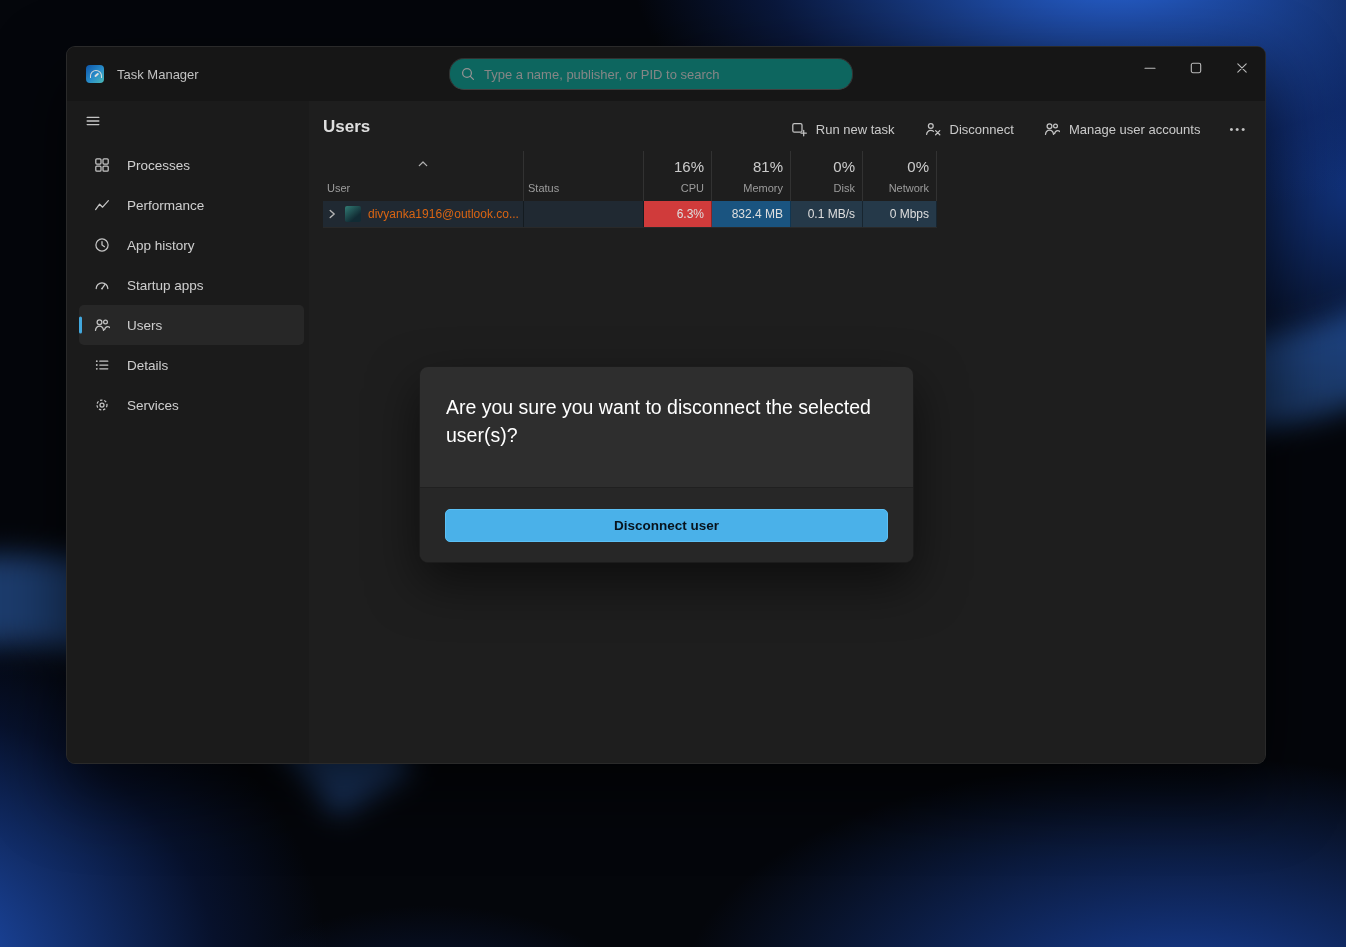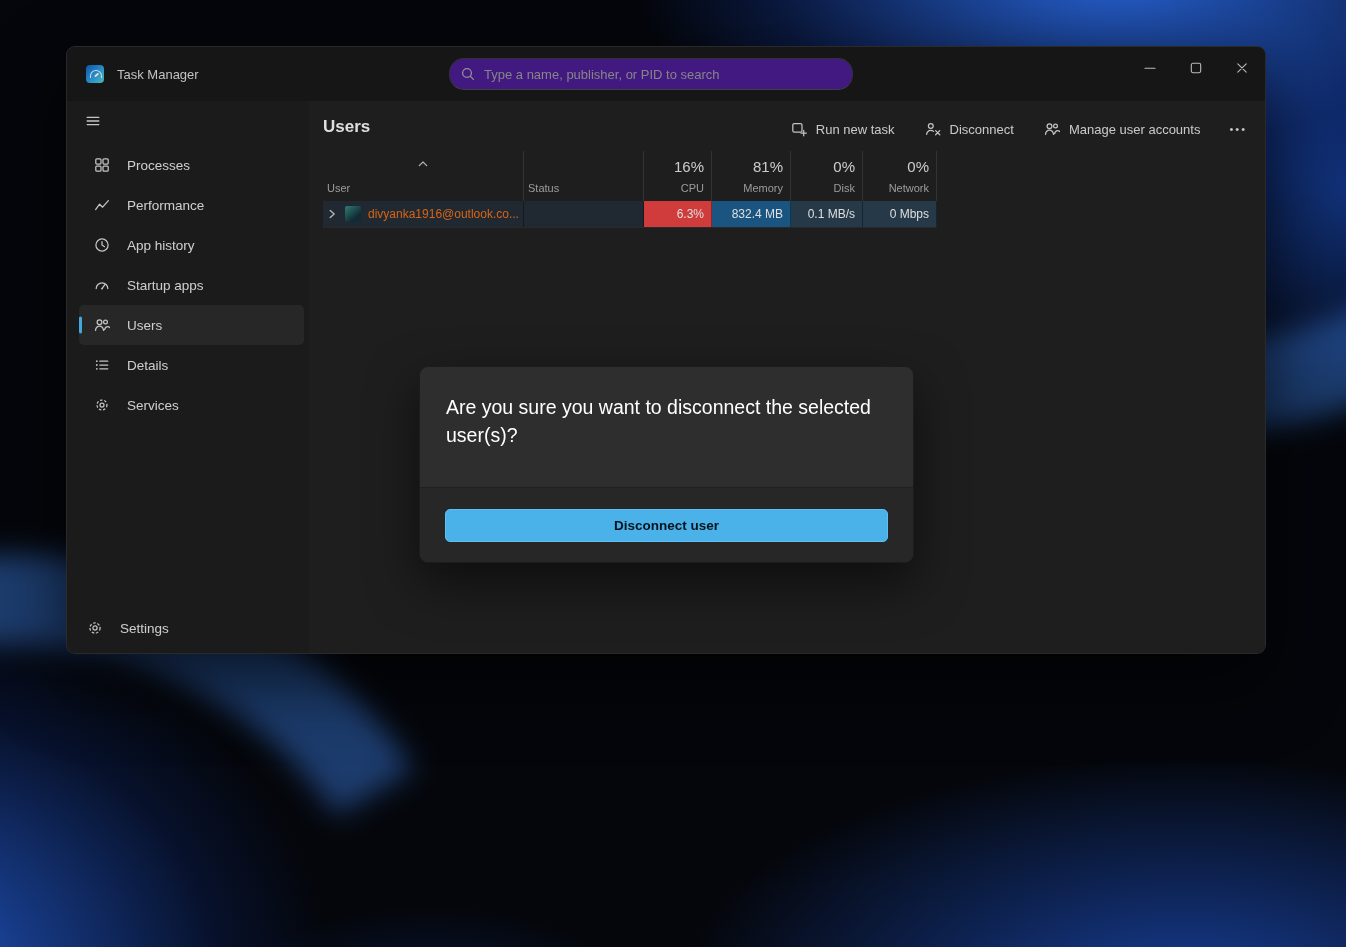--- a/index.html
+++ b/index.html
@@ -12,31 +12,31 @@
     radial-gradient(480px 300px at 101% 20%, rgba(28,86,215,.55), transparent 70%),
     radial-gradient(560px 460px at -8% 103%, rgba(41,108,245,.80), rgba(16,50,140,.25) 58%, transparent 78%),
     radial-gradient(700px 330px at 88% 105%, rgba(33,92,225,.65), transparent 72%),
     radial-gradient(340px 220px at 32% 113%, rgba(24,68,180,.45), transparent 75%),
     #04060b}
   .arc{position:absolute;border-radius:50%;border:90px solid transparent;filter:blur(14px)}
   .arc-tr{width:980px;height:860px;right:-300px;top:-430px;border-bottom-color:rgba(64,140,255,.38);transform:rotate(14deg)}
   .arc-bl{width:900px;height:820px;left:-420px;bottom:-430px;border-top-color:rgba(64,140,255,.40);transform:rotate(14deg)}
 
   
-  .window{position:absolute;left:66px;top:46px;width:1200px;height:608px;background:#1a1a1a;
+  .window{position:absolute;left:66px;top:46px;width:1200px;height:718px;background:#1a1a1a;
     border:1px solid rgba(255,255,255,.07);border-radius:9px;box-shadow:0 28px 70px rgba(0,0,0,.65);overflow:hidden}
 
   
   .titlebar{position:absolute;top:0;left:0;right:0;height:54px;background:#1a1a1a}
   .app-id{position:absolute;left:19px;top:0;height:54px;display:flex;align-items:center;gap:13px}
   .app-icon{width:18px;height:18px;border-radius:4px;position:relative;background:linear-gradient(135deg,#0f62c4,#2fa3e8 55%,#58d6d0)}
   .app-icon::after{content:"";position:absolute;left:3.5px;top:5px;width:10px;height:7px;border:1.6px solid rgba(255,255,255,.95);border-bottom:none;border-radius:8px 8px 0 0}
   .app-icon::before{content:"";position:absolute;left:8px;top:8.5px;width:5px;height:1.6px;background:#fff;transform:rotate(-40deg);border-radius:1px}
   .app-title{font-size:13px;color:#dfdfdf}
-  .search-box{position:absolute;left:382px;top:11px;width:404px;height:32px;background:#4c1d95;border:1px solid #3a3a3a;border-bottom-color:#4a4a4a;border-radius:15px;display:flex;align-items:center;padding:0 11px;gap:9px}
+  .search-box{position:absolute;left:382px;top:11px;width:404px;height:32px;background:#0f766e;border:1px solid #3a3a3a;border-bottom-color:#4a4a4a;border-radius:15px;display:flex;align-items:center;padding:0 11px;gap:9px}
   .search-box input{flex:1;background:transparent;border:0;outline:none;color:#e8e8e8;font-size:13px;font-family:inherit}
   .search-box input::placeholder{color:#9a9a9a}
   .captions{position:absolute;top:0;right:0;display:flex}
   .cap{width:46px;height:42px;display:flex;align-items:center;justify-content:center}
 
   
   .sidebar{position:absolute;left:0;top:54px;bottom:0;width:242px;background:#202020}
   .hamburger{position:absolute;left:6px;top:2px;width:40px;height:36px;display:flex;align-items:center;justify-content:center;border-radius:5px}
   .nav{position:absolute;top:44px;left:12px;right:5px;display:flex;flex-direction:column}
   .nav-item{position:relative;height:40px;display:flex;align-items:center;gap:16px;padding-left:14px;border-radius:5px;color:#ececec;font-size:13.5px}
@@ -193,29 +193,20 @@
       <div class="nav-item">
         <span class="nav-icon">
             <svg width="16" height="16" viewBox="0 0 16 16" fill="none" stroke="#e2e2e2" stroke-width="1.25">
               <circle cx="8" cy="8" r="2"></circle>
               <circle cx="8" cy="8" r="5" stroke-dasharray="2.4 1.8"></circle>
             </svg>
           </span>
         <span>Services</span>
       </div>
     </div>
-    <div class="settings-item">
-      <span class="nav-icon">
-          <svg width="16" height="16" viewBox="0 0 16 16" fill="none" stroke="#e2e2e2" stroke-width="1.25">
-            <circle cx="8" cy="8" r="2.1"></circle>
-            <circle cx="8" cy="8" r="5.1" stroke-dasharray="2.6 1.7"></circle>
-          </svg>
-        </span>
-      <span>Settings</span>
-    </div>
   </div>
 
   <div class="main">
     <div class="page-title">Users</div>
     <div class="toolbar">
       <div class="tool-btn">
         <svg width="16" height="16" viewBox="0 0 16 16" fill="none" stroke="#e0e0e0" stroke-width="1.25" stroke-linecap="round">
             <rect x="1.8" y="2.6" width="9.2" height="8.6" rx="1.5"></rect>
             <path d="M12.7 9.4v5.4M10 12.1h5.4"></path>
           </svg>

